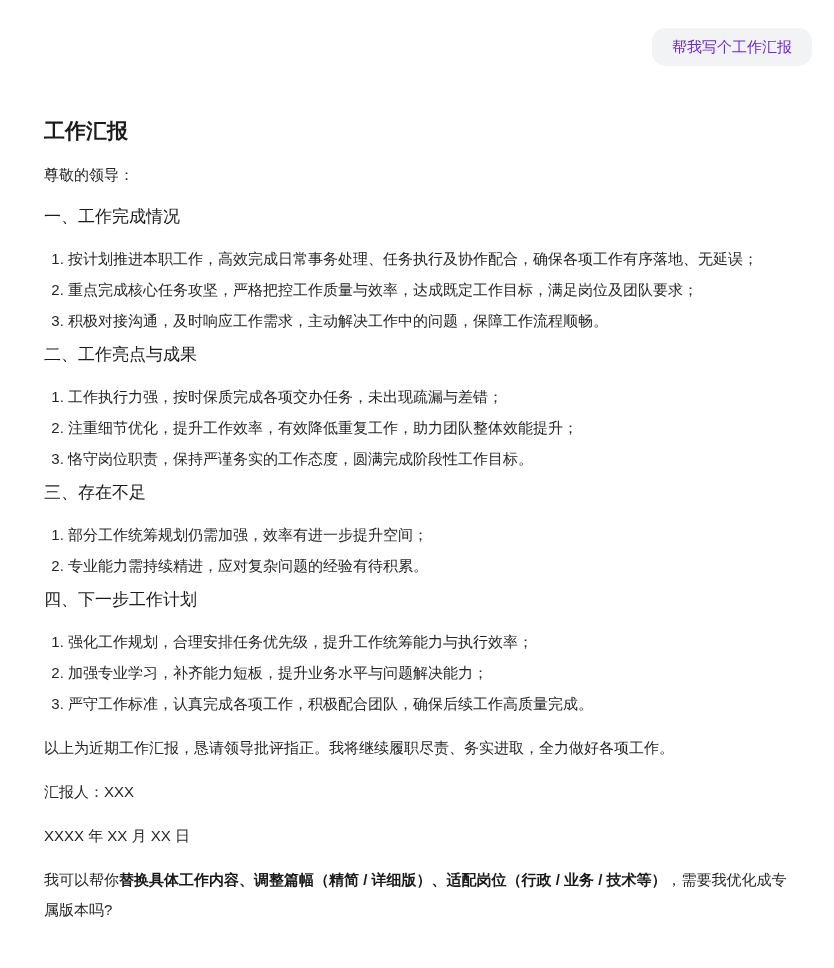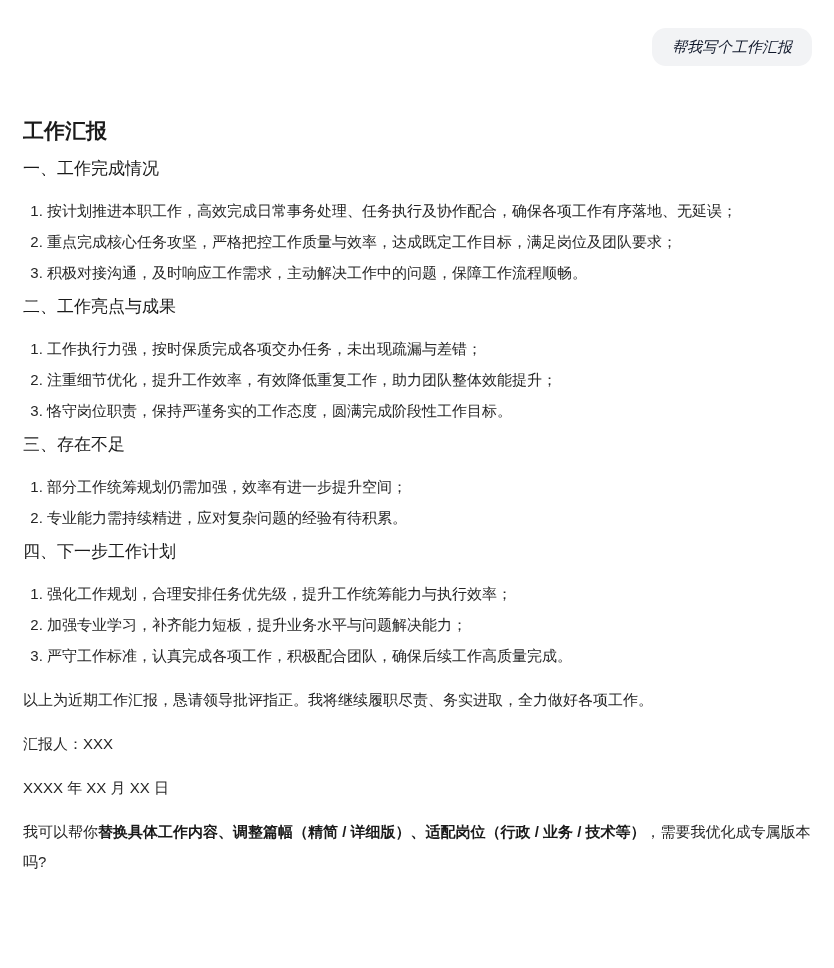--- a/index.html
+++ b/index.html
@@ -19,26 +19,25 @@
     display: flex;
     justify-content: flex-end;
     padding: 28px 22px 0 0;
   }
   .user-bubble {
     background: #f2f3f5;
     border-radius: 14px;
     padding: 9px 20px;
     font-size: 15px;
     line-height: 20px;
-    color: #0f172a;
+    color: #6d28d9;
     white-space: nowrap;
-    font-style: italic;
   }
   .doc {
-    padding: 0 23px;
+    padding: 0 44px;
     font-size: 15px;
   }
   .doc h1 {
     font-size: 21px;
     line-height: 30px;
     font-weight: 700;
     color: #1a1a1a;
     margin: 50px 0 10px;
   }
   .doc p {
@@ -71,20 +70,21 @@
 <body>
 
 <div class="bubble-row">
   <div class="user-bubble">帮我写个工作汇报</div>
 </div>
 
 <div class="doc">
 
   <h1>工作汇报</h1>
 
+  <p>尊敬的领导：</p>
 
 
   <div>
     <h3 class="section-heading">一、工作完成情况</h3>
     <ol>
         <li>按计划推进本职工作，高效完成日常事务处理、任务执行及协作配合，确保各项工作有序落地、无延误；</li>
         <li>重点完成核心任务攻坚，严格把控工作质量与效率，达成既定工作目标，满足岗位及团队要求；</li>
         <li>积极对接沟通，及时响应工作需求，主动解决工作中的问题，保障工作流程顺畅。</li>
       </ol>
   </div>

